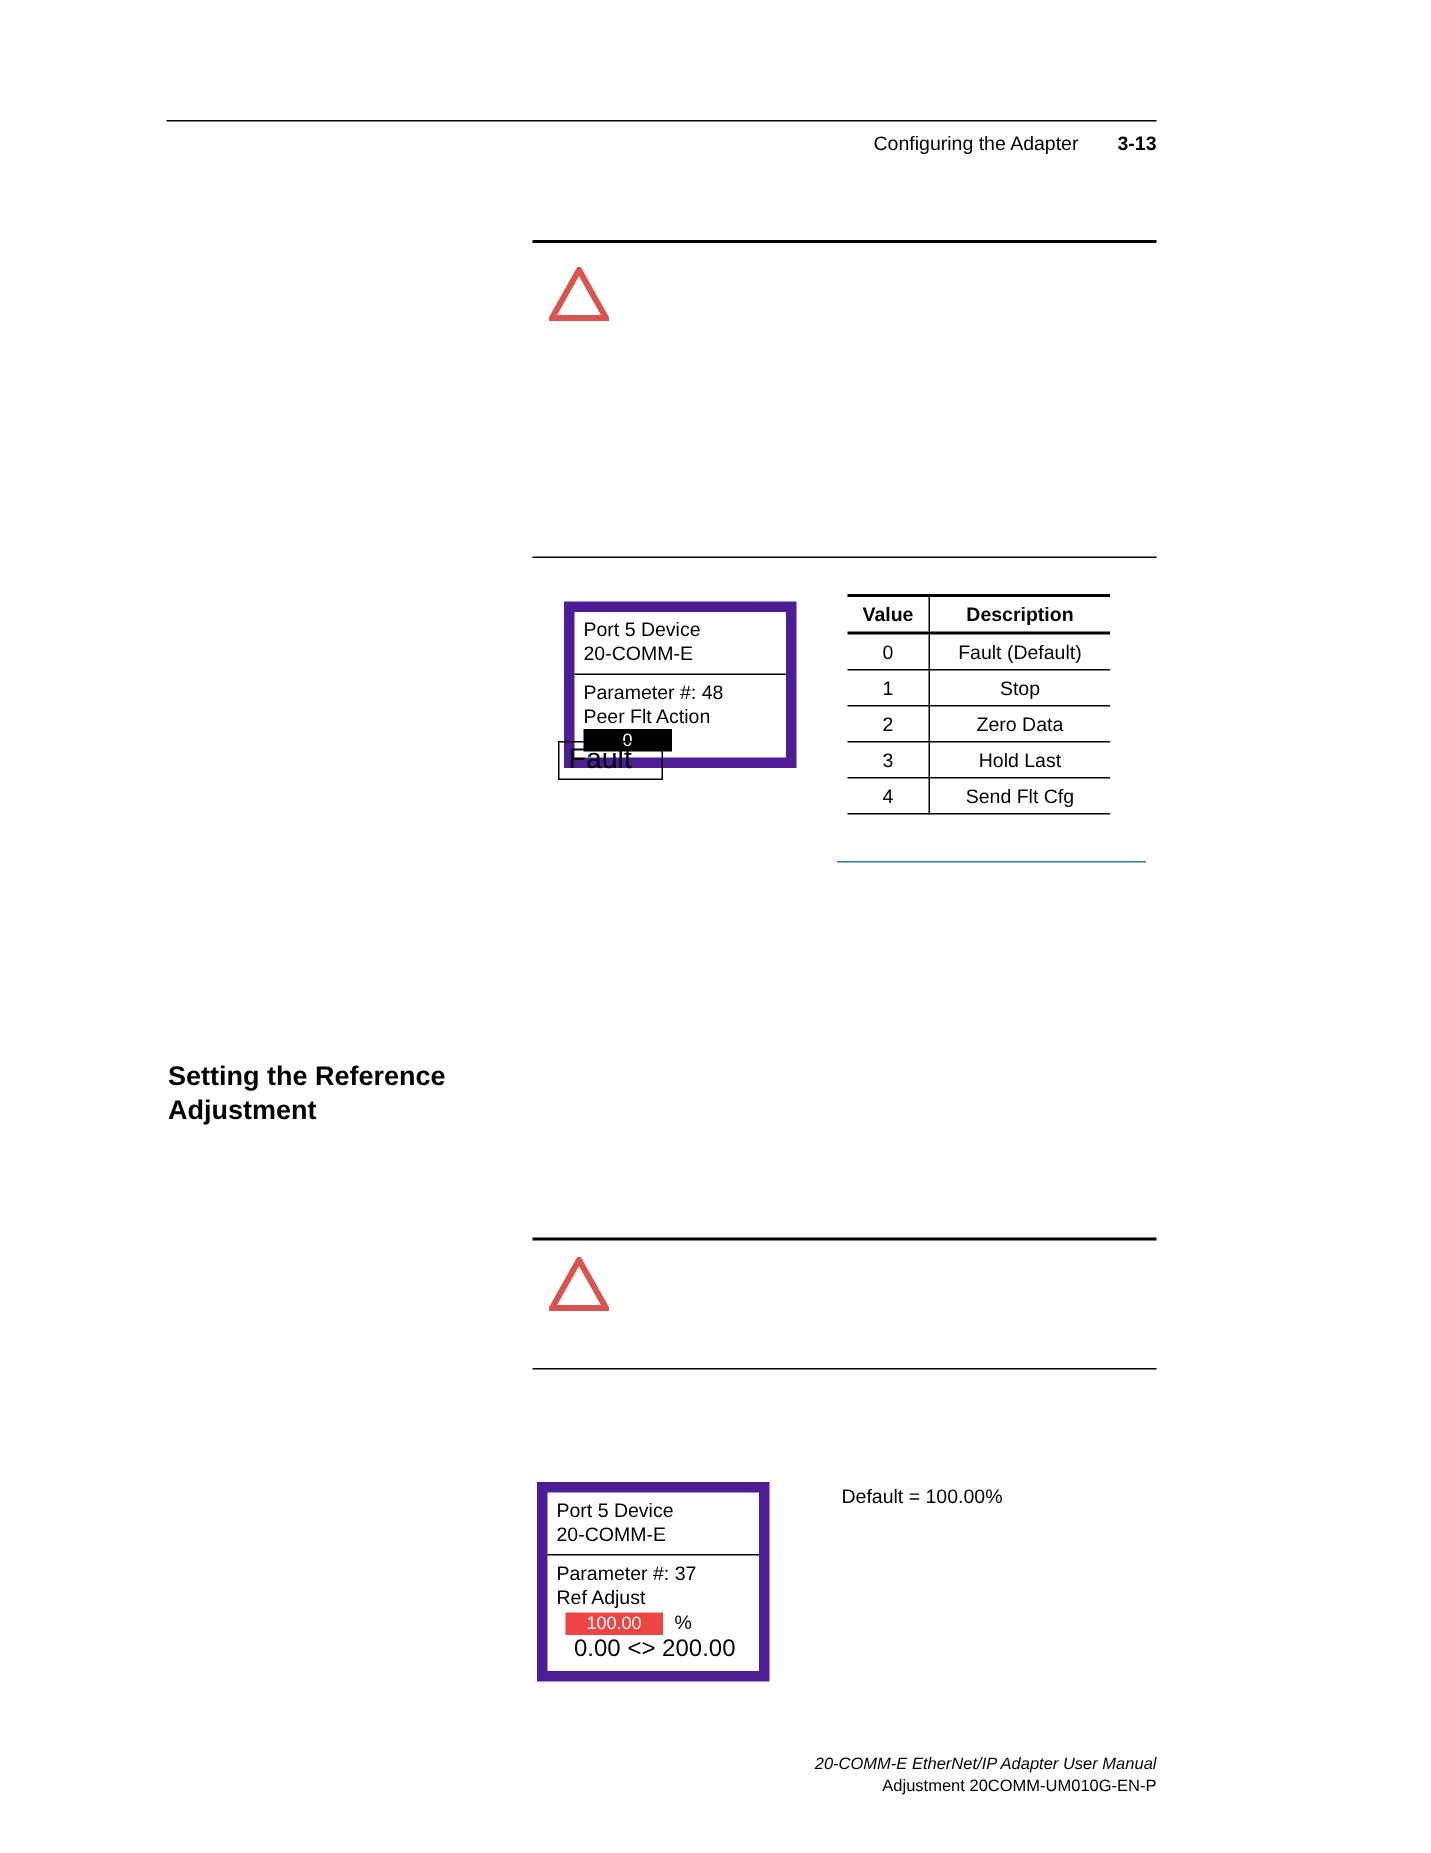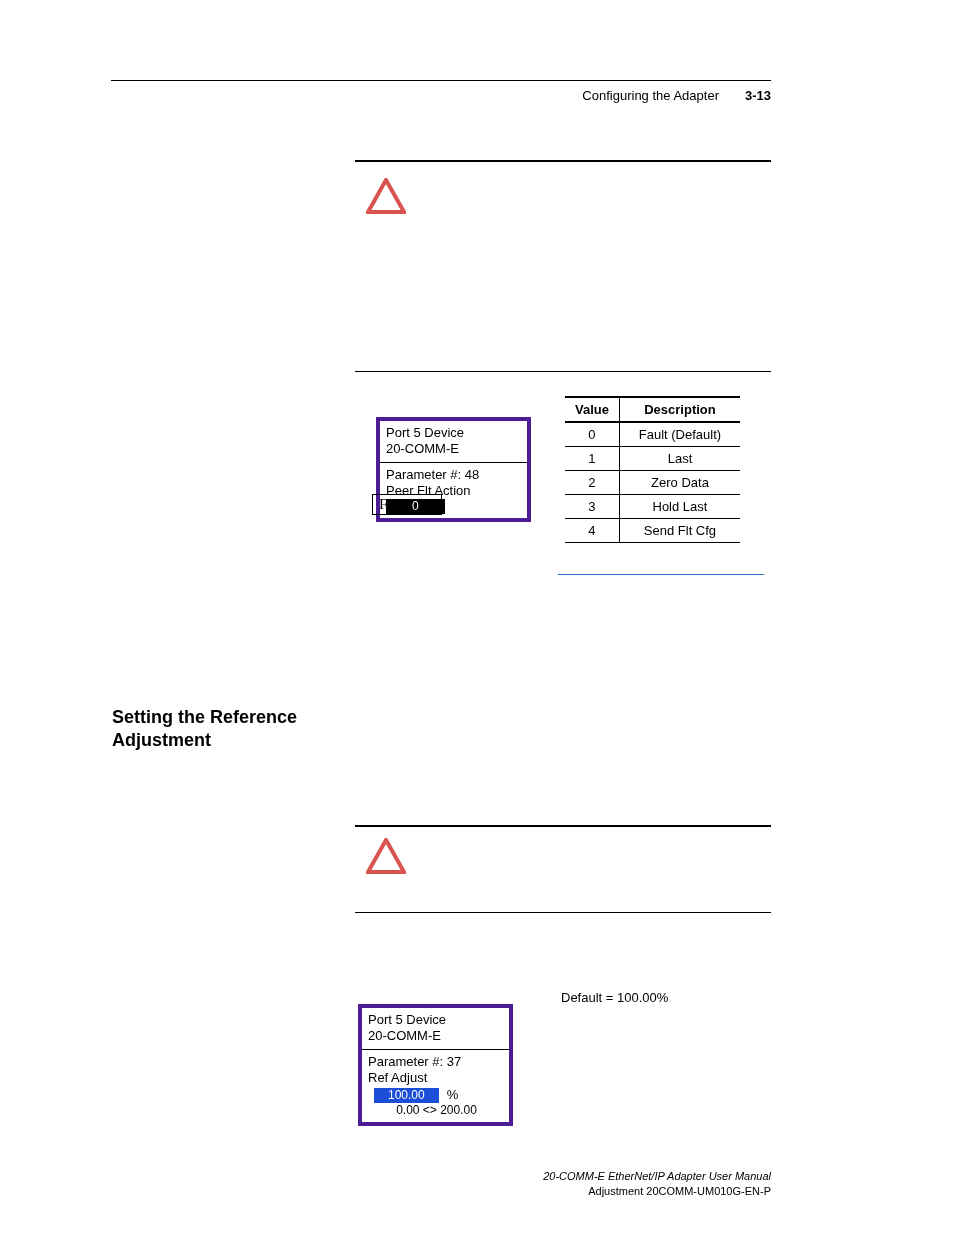--- a/index.html
+++ b/index.html
@@ -55,25 +55,24 @@
   .warn-icon {
     position: absolute;
     left: 366px;
     top: 178px;
   }
   .warn-icon svg { display:block; }
 
   
   .him-box {
     position: absolute;
-    border: 4px solid #4c1d95;
+    border: 7px solid #4c1d95;
     font-size: 13px;
     line-height: 1.25;
     box-sizing: border-box;
-    margin-top: 16px;
   }
   .him1 { left: 376px; top: 401px; width: 155px; }
   .him-top {
     padding: 4px 4px 4px 6px;
     border-bottom: 1px solid #000;
   }
   .him-bottom {
     padding: 4px 4px 4px 6px;
   }
   .value-line {
@@ -86,26 +85,25 @@
     color:#fff;
     padding: 0 26px;
     font-size:12px;
     text-align:center;
     margin-left: 0;
   }
   .fault-label {
     position: absolute;
     left: 372px;
     top: 494px;
-    font-size: 15px;
+    font-size: 19px;
     border: 1px solid #000;
     padding: 1px 5px 1px 6px;
     width: 70px;
     box-sizing: border-box;
-    font-family: Liberation Serif, serif;
   }
 
   
   .val-table {
     position:absolute;
     left: 565px;
     top: 396px;
     font-size: 13px;
     border-collapse: collapse;
   }
@@ -146,29 +144,29 @@
   .warn-icon2 {
     position: absolute;
     left: 366px;
     top: 838px;
   }
 
   
   .him2 { left: 358px; top: 988px; width: 155px; }
   .value-bar2 {
     display:inline-block;
-    background:#1d4ed8;
+    background:#ef4444;
     color:#fff;
     padding: 0 14px;
     font-size:12px;
     margin: 2px 0 0 6px;
   }
   .range-line {
     text-align:center;
-    font-size:12px;
+    font-size:16px;
   }
   .pct-sym {
     margin-left: 8px;
     font-size: 13px;
   }
 
   .default-text {
     position:absolute;
     left: 561px;
     top: 990px;
@@ -226,21 +224,21 @@
         <th>Description</th>
       </tr>
     </thead>
     <tbody>
       <tr>
         <td>0</td>
         <td>Fault (Default)</td>
       </tr>
       <tr>
         <td>1</td>
-        <td>Last</td>
+        <td>Stop</td>
       </tr>
       <tr>
         <td>2</td>
         <td>Zero Data</td>
       </tr>
       <tr>
         <td>3</td>
         <td>Hold Last</td>
       </tr>
       <tr>

